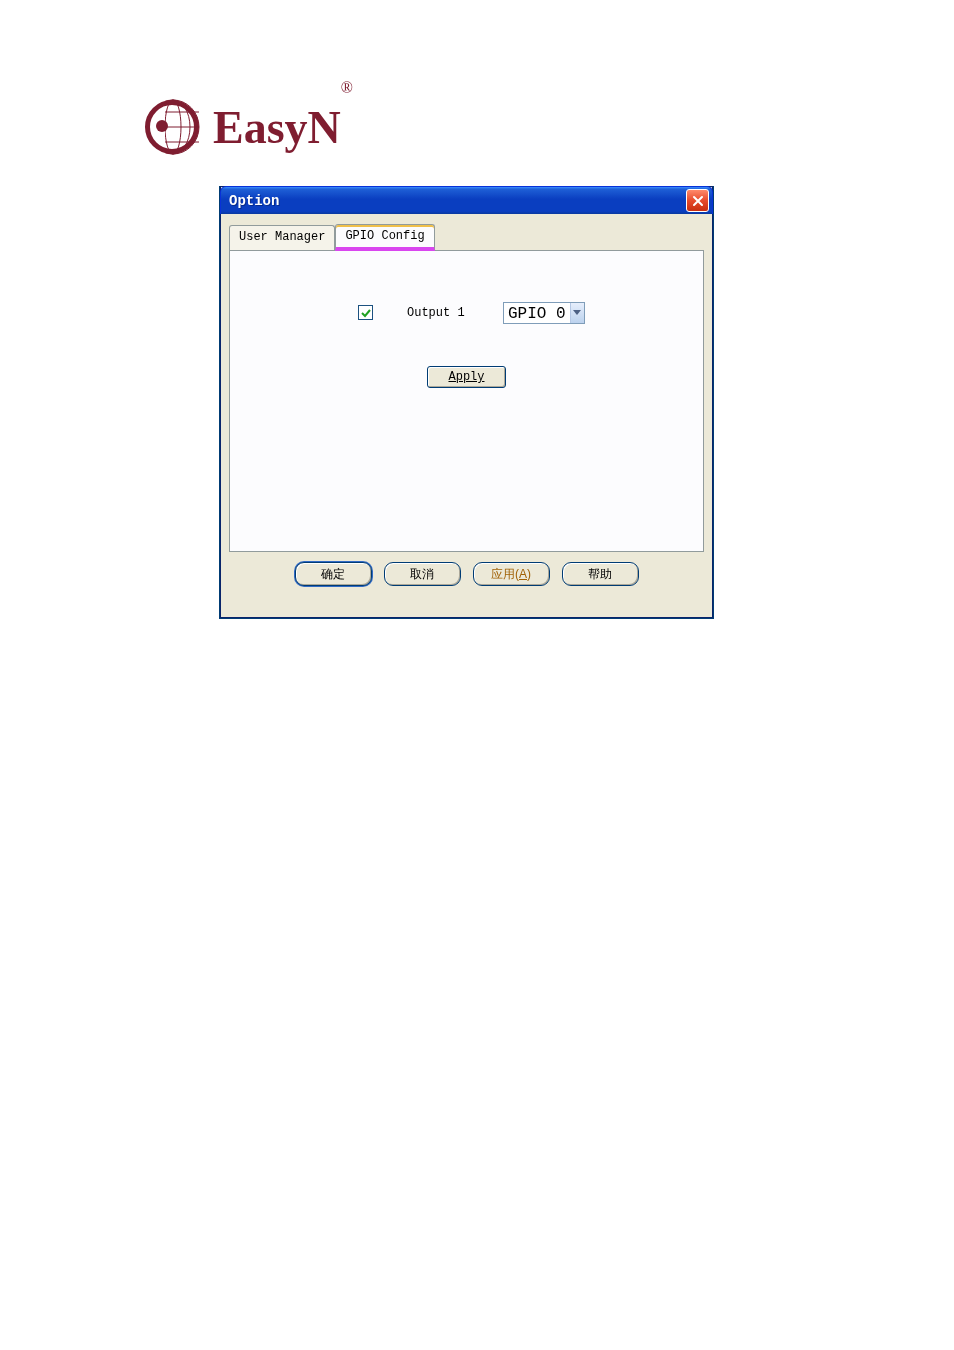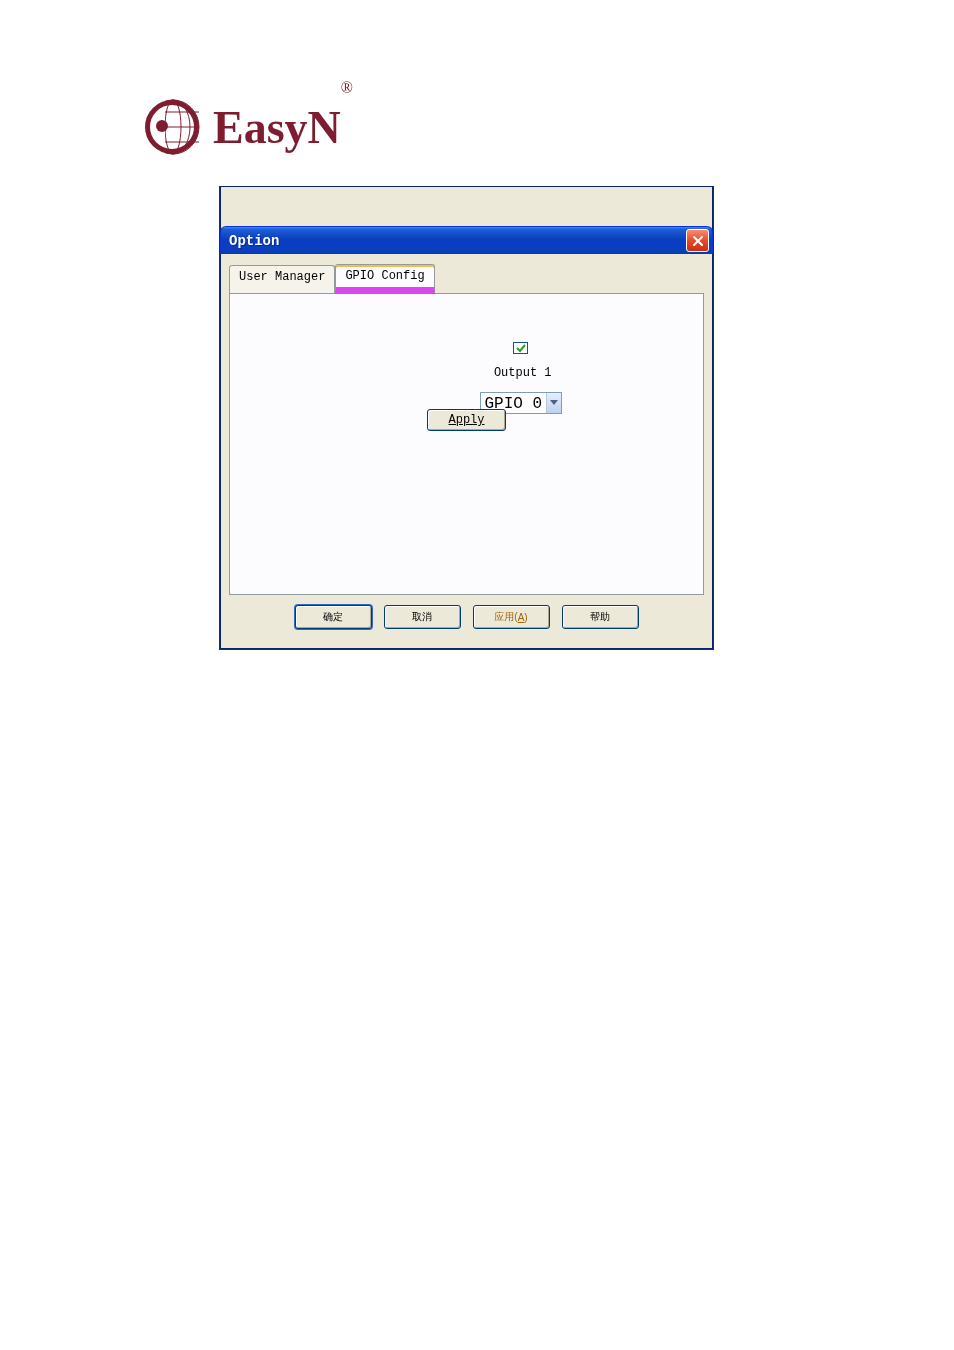--- a/index.html
+++ b/index.html
@@ -1,70 +1,70 @@
 <!DOCTYPE html>
 <html><head>
 <meta charset="utf-8">
 <style>
   html,body{margin:0;padding:0;width:954px;height:1350px;background:#fff;
             font-family:"SimSun","MS Sans Serif",sans-serif;font-size:12px;}
-  .page{width:954px;height:1350px;position:relative;text-align:right;}
+  .page{width:954px;height:1350px;position:relative;}
   
   .logo{position:absolute;left:145px;top:100px;display:flex;align-items:center;gap:14px;}
   .logo-mark{width:54px;height:54px;position:relative;}
   .logo-mark .outer{position:absolute;inset:0;border:5px solid #7f1d30;border-radius:50%;}
   .logo-mark .dot{position:absolute;left:11px;top:20px;width:12px;height:12px;background:#7f1d30;border-radius:50%;}
   .logo-mark .mesh{position:absolute;right:-2px;top:-2px;width:36px;height:58px;}
   .logo-text{font-family:"Times New Roman",serif;font-weight:700;font-size:46px;color:#7f1d30;letter-spacing:0;}
   .logo-reg{font-family:"Times New Roman",serif;font-size:16px;color:#7f1d30;vertical-align:top;position:relative;top:-22px;}
   
   .win{position:absolute;left:219px;top:186px;width:493px;
        border:1px solid #003c74;border-top:none;background:#ece9d8;
        box-shadow:0 0 0 1px #0a246a inset;}
   .title-bar{height:27px;
     background:linear-gradient(to bottom,#3a8cff 0%,#1e5fd6 8%,#0a3ec0 45%,#0a3ec0 90%,#09399f 100%);
     border:1px solid #0831d9;border-bottom:none;border-radius:6px 6px 0 0;
-    display:flex;align-items:center;justify-content:space-between;padding:0 3px 0 8px;margin-top:40px;}
+    display:flex;align-items:center;justify-content:space-between;padding:0 3px 0 8px;}
   .title-text{font-family:"Courier New",monospace;color:#fff;font-weight:700;font-size:14px;
               text-shadow:1px 1px 0 #072b8c;}
   .close-btn{width:21px;height:21px;border:1px solid #fff;border-radius:3px;
     background:linear-gradient(to bottom,#ff8a6b,#e74b2c 50%,#c82f10);
     display:flex;align-items:center;justify-content:center;cursor:pointer;}
   .close-btn svg{width:12px;height:12px;}
-  .client{padding:10px 9px 18px 9px;}
+  .client{padding:10px 9px 30px 9px;}
   
   .tabs{display:flex;margin-bottom:-1px;}
   .tab{font-family:"Courier New",monospace;font-size:12px;padding:4px 9px 3px 9px;
        border:1px solid #919b9c;border-bottom:none;background:#ece9d8;
        border-radius:3px 3px 0 0;position:relative;top:1px;cursor:pointer;}
   .tab.inactive{background:#f5f3ea;z-index:1;}
-  .tab.active{background:#fcfcfe;top:0;padding-bottom:4px;border-bottom:7px solid #d946ef;z-index:3;
+  .tab.active{background:#fcfcfe;top:0;padding-bottom:4px;border-bottom:4px solid #d946ef;z-index:3;
               box-shadow:inset 0 2px 0 #f0c04a;}
   .tab-panel{border:1px solid #919b9c;background:#fcfcfe;padding:48px 20px 22px 20px;
              position:relative;z-index:2;height:230px;}
   
   .rows{margin-left:108px;}
-  .row{display:flex;align-items:center;height:27px;gap:12px;flex-direction:column;}
+  .row{display:flex;align-items:center;height:27px;gap:34px;}
   .chk{width:13px;height:13px;border:1px solid #1c5180;background:#fff;display:flex;
        align-items:center;justify-content:center;cursor:pointer;}
   .chk svg{width:10px;height:10px;}
   .row-label{font-family:"Courier New",monospace;font-size:12px;width:62px;}
   .combo{display:flex;height:20px;border:1px solid #7f9db9;background:#fff;cursor:pointer;width:80px;}
   .combo-val{flex:1;font-family:"Courier New",monospace;font-size:16px;padding:2px 4px 0 4px;white-space:nowrap;}
   .combo-btn{width:17px;background:linear-gradient(to bottom,#e6eefc,#bcd2ee);
              border-left:1px solid #b4c7e4;display:flex;align-items:center;justify-content:center;}
   .combo-btn svg{width:8px;height:6px;}
   .apply-wrap{display:flex;justify-content:center;margin-top:40px;text-decoration:underline;}
   .apply-btn{font-family:"Courier New",monospace;font-size:12px;padding:3px 20px;
              border:1px solid #003c74;background:#ece9d8;border-radius:3px;cursor:pointer;
              box-shadow:1px 1px 0 #fff inset,-1px -1px 0 #aca899 inset;}
   
   .btn-row{display:flex;justify-content:center;gap:12px;padding:10px 0 2px 0;}
-  .dlg-btn{width:75px;height:22px;border:1px solid #003c74;background:#ece9d8;border-radius:3px;
-           font-family:"SimSun",sans-serif;font-size:10px;display:flex;align-items:center;
+  .dlg-btn{width:75px;height:22px;border:1px solid #003c74;background:#ece9d8;border-radius:9px;
+           font-family:"SimSun",sans-serif;font-size:12px;display:flex;align-items:center;
            justify-content:center;cursor:pointer;
            box-shadow:1px 1px 0 #fff inset,-1px -1px 0 #aca899 inset;}
   .dlg-btn.default{box-shadow:0 0 0 1px #316ac5,1px 1px 0 #fff inset,-1px -1px 0 #aca899 inset;}
   .dlg-btn.disabled{color:#a16207;cursor:default;}
   .dlg-btn .u{text-decoration:underline;}
 </style>
 </head>
 <body>
 
 <div class="page">

